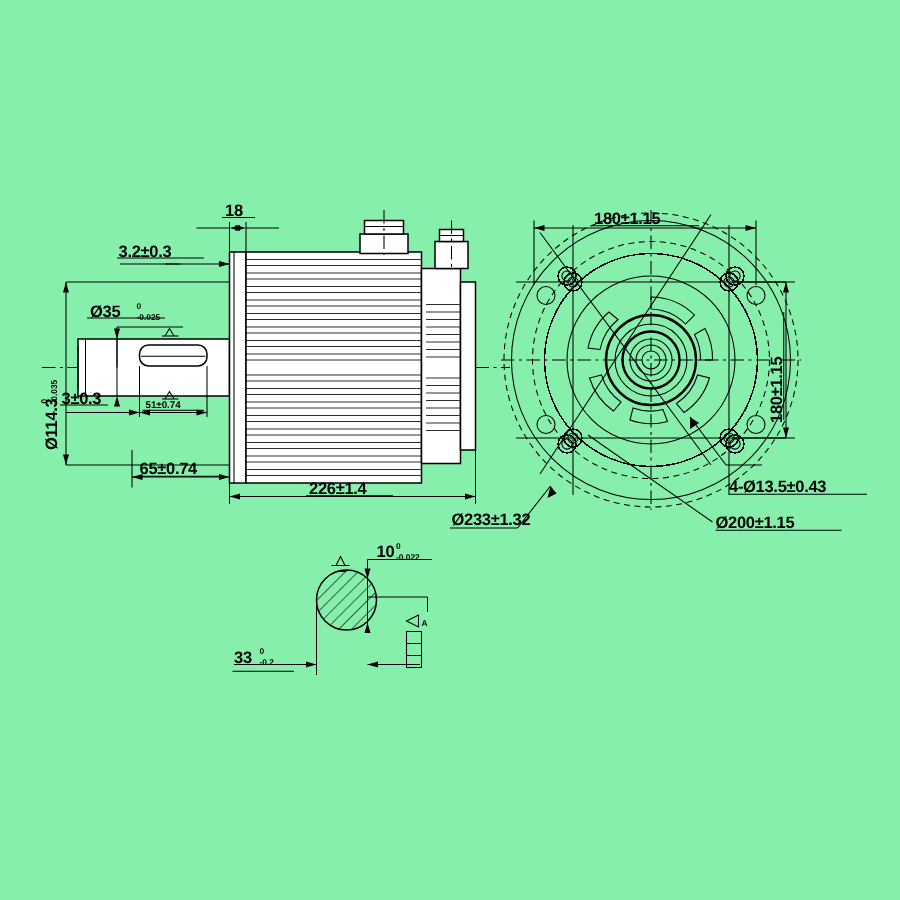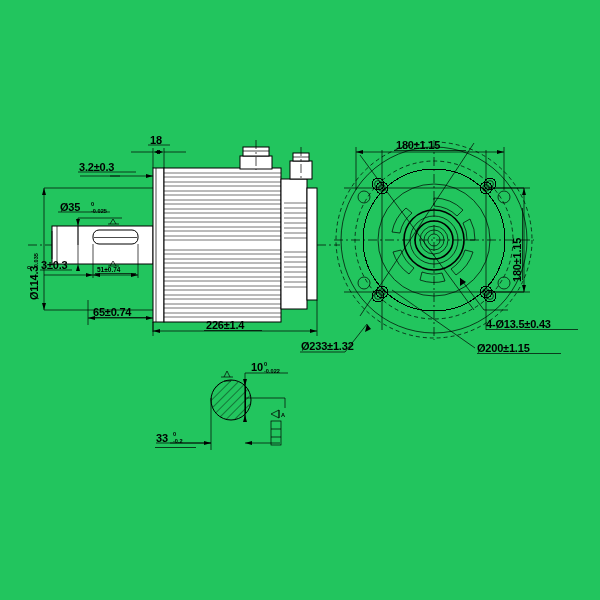--- a/index.html
+++ b/index.html
@@ -1,18 +1,18 @@
 <!DOCTYPE html>
 <html><head>
 <meta charset="utf-8">
 <style>
   html,body{margin:0;padding:0;background:#ffffff;}
   body{width:600px;height:600px;overflow:hidden;
        font-family:"Liberation Sans", sans-serif;}
-  #sheet{position:relative;width:600px;height:600px;background:#22c55e;}
+  #sheet{position:relative;width:600px;height:600px;background:#86efac;}
   svg{display:block;}
   .ln{stroke:#000;stroke-width:1;fill:none;shape-rendering:crispEdges;}
   .thin{stroke:#000;stroke-width:0.7;fill:none;}
   .thick{stroke:#000;stroke-width:1.6;fill:none;}
   .dash{stroke:#000;stroke-width:0.7;fill:none;stroke-dasharray:9 3 2 3;}
   .hid{stroke:#000;stroke-width:0.7;fill:none;stroke-dasharray:4 3;}
   .fin{stroke:#000;stroke-width:0.55;fill:none;}
   .dim{stroke:#000;stroke-width:0.7;fill:none;}
   .wht{fill:#ffffff;stroke:#000;stroke-width:1;}
   .txt{font-family:"Liberation Sans", sans-serif;font-size:11px;fill:#000;

